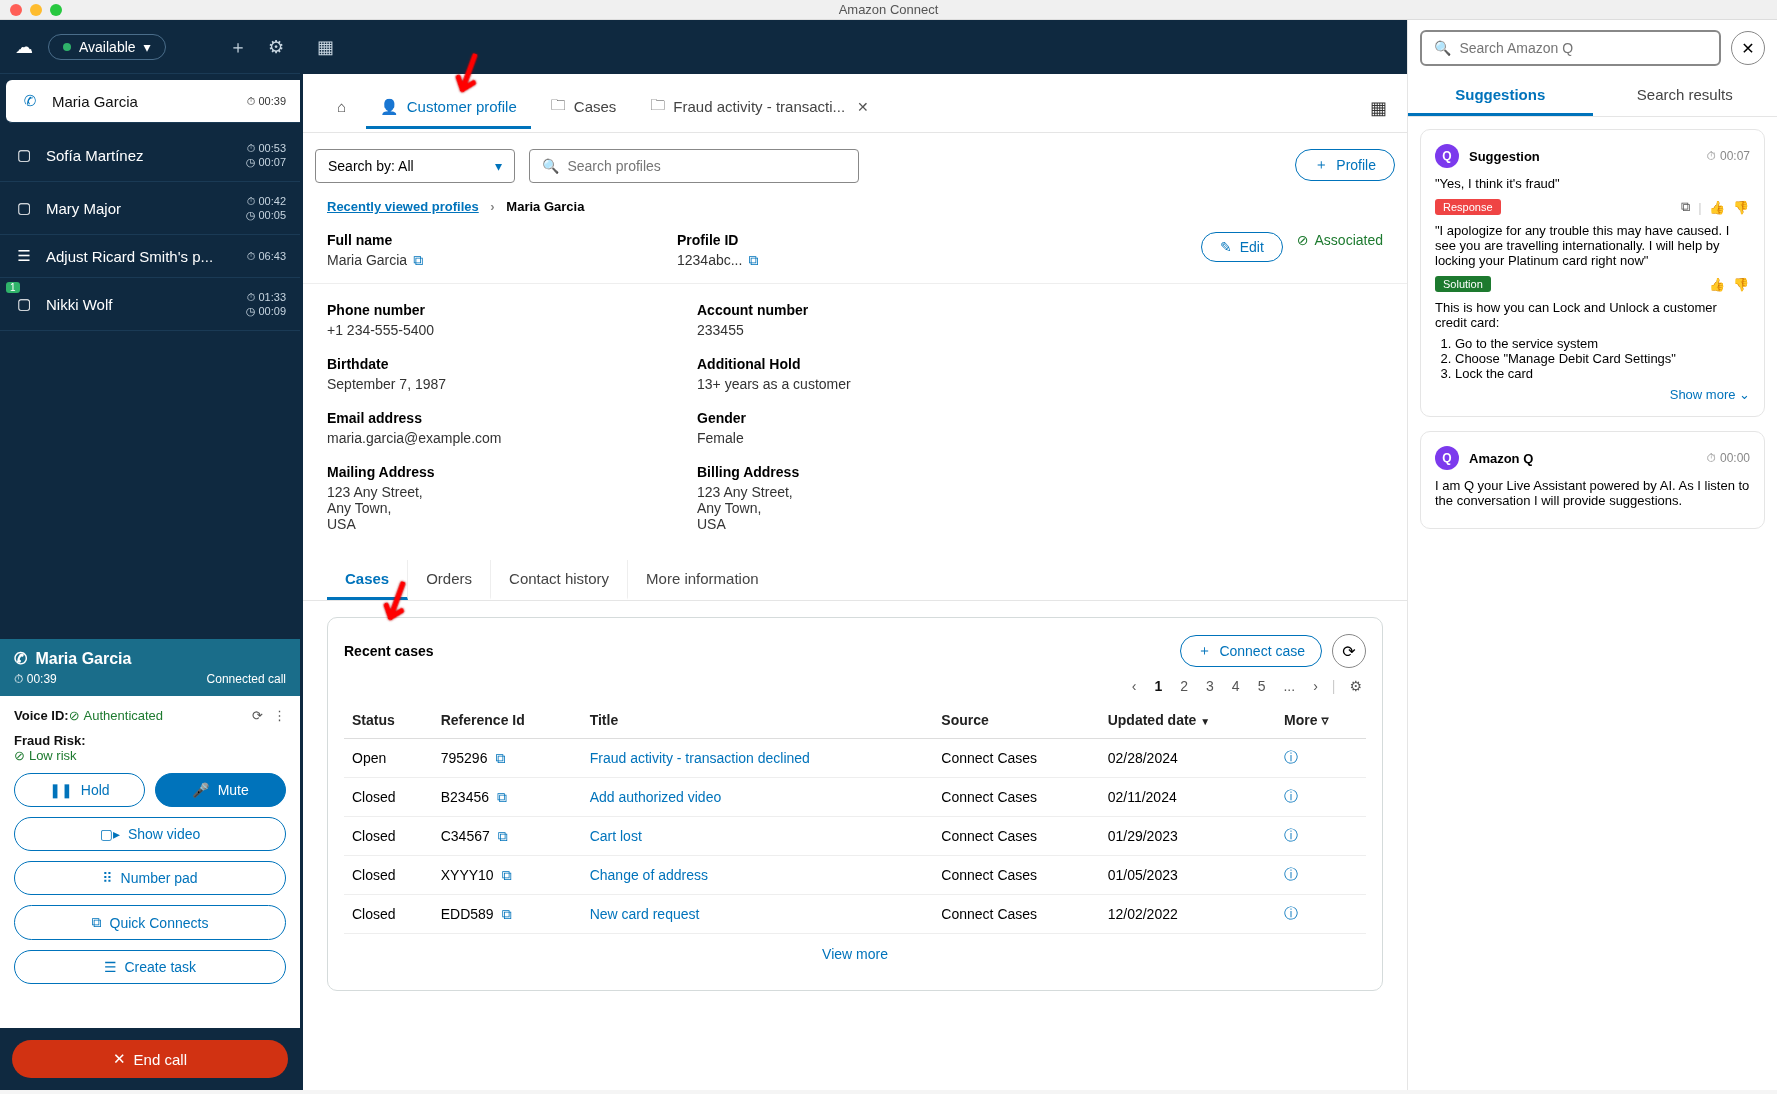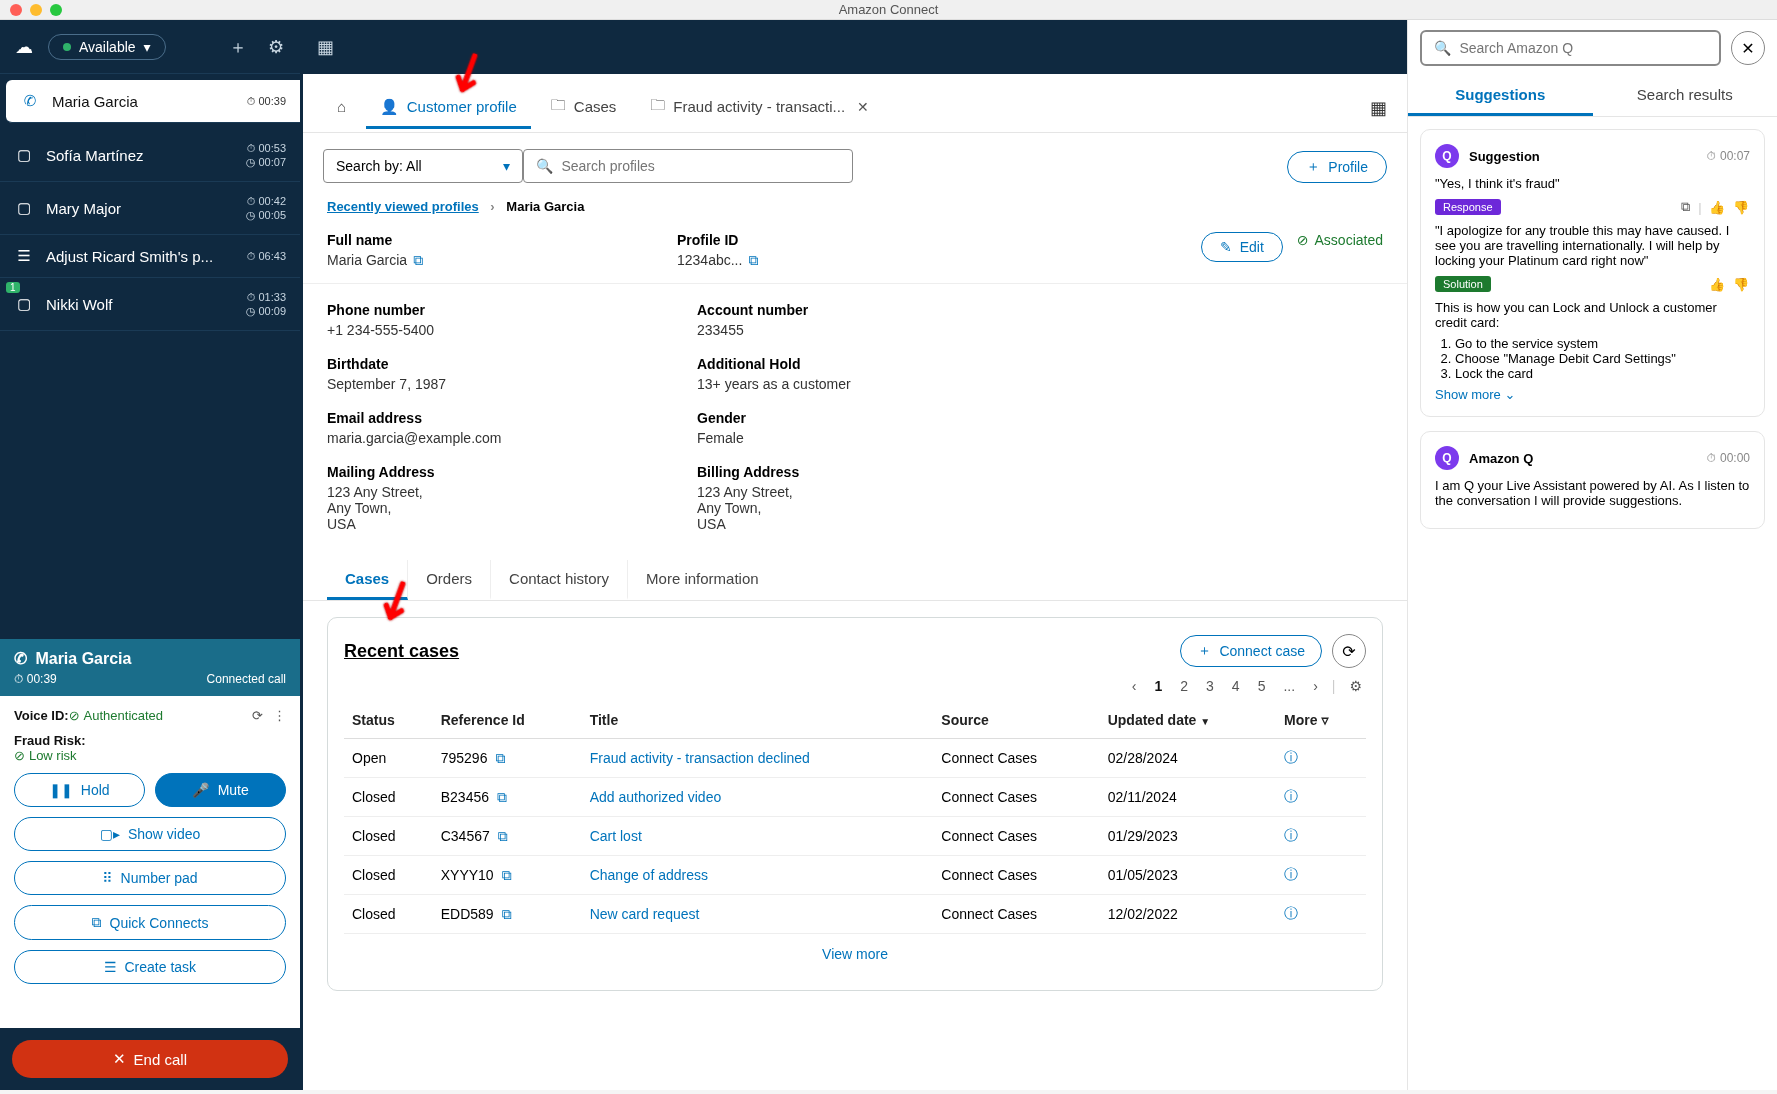--- a/index.html
+++ b/index.html
@@ -51,21 +51,21 @@
 .middle { flex:1; background:#fff; display:flex; flex-direction:column; border-left:3px solid #0f2940;}
 .midtopbar { height:54px; background:#0f2940; display:flex; align-items:center; padding:0 14px;}
 .midtopbar .iconbtn { color:#c7d5e0; font-size:18px; cursor:pointer;}
 .tabsrow { display:flex; align-items:center; padding:10px 20px 0 20px; border-bottom:1px solid #e5e5e5; gap:6px;}
 .tab { padding:10px 14px; display:flex; align-items:center; gap:8px; font-size:15px; color:#444; cursor:pointer; border-bottom:3px solid transparent;}
 .tab.active { color:#0073bb; border-bottom-color:#0073bb; font-weight:500;}
 .tab .x { color:#555; font-size:14px; margin-left:4px;}
 .tabsrow .sp{flex:1;}
 .gridicon{font-size:18px;color:#333;cursor:pointer;}
 
-.searchrow { display:flex; align-items:flex-end; padding:16px 20px;}
+.searchrow { display:flex; align-items:flex-start; gap:14px; padding:16px 12px;}
 .selbox { border:1px solid #888; border-radius:4px; padding:8px 12px; width:200px; display:flex; justify-content:space-between; align-items:center; font-size:14px; cursor:pointer;}
 .searchinput { border:1px solid #888; border-radius:4px; padding:8px 12px; width:330px; display:flex; align-items:center; gap:8px; font-size:14px;}
 .searchinput input { border:none; outline:none; flex:1; font-size:14px;}
 .searchrow .sp{flex:1;}
 .profilebtn { border:1px solid #0073bb; color:#0073bb; border-radius:20px; padding:6px 18px; display:flex;align-items:center;gap:8px;font-size:14px;cursor:pointer;}
 
 .crumbs { padding:0 24px; font-size:13px;font-weight:bold;}
 .crumbs a { color:#0073bb; text-decoration:underline;}
 .crumbs .sep { margin:0 8px; color:#888;}
 
@@ -79,21 +79,21 @@
 .editbtn { border:1px solid #0073bb; color:#0073bb; border-radius:20px; padding:6px 18px; display:flex;align-items:center;gap:8px;font-size:14px;cursor:pointer;}
 .assoc { color:#1d7a2f; display:flex;align-items:center;gap:6px; font-size:14px;}
 
 .detailgrid { display:grid; grid-template-columns:350px 1fr; gap:18px 20px; padding:18px 24px;}
 .subtabs { display:flex; padding:10px 24px 0 24px; border-bottom:1px solid #e5e5e5;}
 .subtab { padding:10px 18px; font-size:15px; color:#444; cursor:pointer; border-bottom:3px solid transparent; border-right:1px solid #eee;}
 .subtab.active { color:#0073bb; border-bottom-color:#0073bb; font-weight:600;}
 
 .casespanel { margin:16px 24px; border:1px solid #d5dbdb; border-radius:10px; padding:16px;}
 .casesheader { display:flex; align-items:center;}
-.casesheader h3 { font-size:18px;text-decoration:underline;}
+.casesheader h3 { font-size:14px;}
 .casesheader .sp{flex:1;}
 .connectcase { border:1px solid #0073bb; color:#0073bb; border-radius:20px; padding:6px 16px; display:flex;align-items:center;gap:8px;font-size:14px;cursor:pointer;}
 .reloadbtn { width:34px;height:34px;border:1px solid #888;border-radius:50%;display:flex;align-items:center;justify-content:center;margin-left:10px;cursor:pointer;}
 .pager { display:flex; justify-content:flex-end; align-items:center; gap:10px; margin-top:8px; font-size:14px; color:#555;}
 .pager .pg{cursor:pointer; padding:2px 4px;}
 .pager .pg.active{color:#111;font-weight:700;}
 .casestable { width:100%; border-collapse:collapse; margin-top:6px; font-size:14px;}
 .casestable th { text-align:left; padding:10px 8px; border-bottom:1px solid #ddd; font-weight:700; color:#222;}
 .casestable td { padding:10px 8px; border-bottom:1px solid #eee;}
 .casestable a { color:#0073bb; text-decoration:none;}
@@ -110,28 +110,28 @@
 .closex { width:34px;height:34px;border:1px solid #888;border-radius:50%;display:flex;align-items:center;justify-content:center;cursor:pointer;font-size:16px;}
 .rtabs { display:flex; border-bottom:1px solid #e5e5e5;}
 .rtab { flex:1; text-align:center; padding:10px 0; font-size:15px; color:#444; cursor:pointer; border-bottom:3px solid transparent;}
 .rtab.active{color:#0073bb;border-bottom-color:#0073bb;font-weight:600;}
 .sugglist { padding:12px; display:flex; flex-direction:column; gap:14px; overflow:auto;}
 .card { border:1px solid #e5e5e5; border-radius:10px; padding:14px; font-size:13px;}
 .cardhdr { display:flex; align-items:center; gap:10px; margin-bottom:8px;}
 .qicon { width:24px;height:24px;background:#7c3aed;border-radius:50%;color:#fff;display:flex;align-items:center;justify-content:center;font-size:12px;font-weight:700;}
 .cardhdr .ttl{font-weight:700;}
 .cardhdr .time{margin-left:auto;color:#888;font-size:12px; display:flex;align-items:center;gap:4px;}
-.respchip { background:#6d28d9; color:#fff; font-size:11px; padding:2px 8px; border-radius:3px;}
+.respchip { background:#ef4444; color:#fff; font-size:11px; padding:2px 8px; border-radius:3px;}
 .solchip { background:#1d7a2f; color:#fff; font-size:11px; padding:2px 8px; border-radius:3px;}
 .chiprow{display:flex;align-items:center;gap:8px;margin:8px 0;}
 .chiprow .sp{flex:1;}
 .chiprow .act{color:#555;cursor:pointer;}
 .card p{margin:6px 0;}
 .card ol{margin:6px 0 6px 20px;}
-.showmore{color:#0073bb;text-align:left;cursor:pointer;}
+.showmore{color:#0073bb;text-align:right;cursor:pointer;}
 
 
 .arrow { position:absolute; color:#ff0000; font-size:40px; font-weight:bold; pointer-events:none; transform:rotate(20deg);}
 .arrow svg { filter: drop-shadow(0 0 1px #aa0000);}
 
 .sortdown{font-size:10px;}
 .copyiconsm{color:#0073bb;font-size:14px;margin-left:6px;cursor:pointer;}
 </style>
 </head>
 <body>

